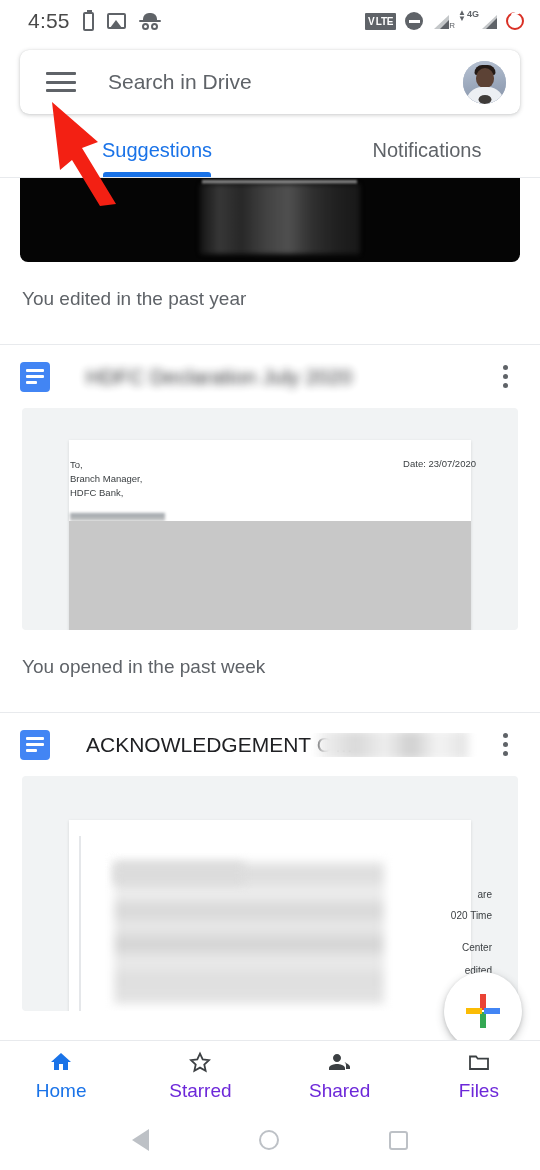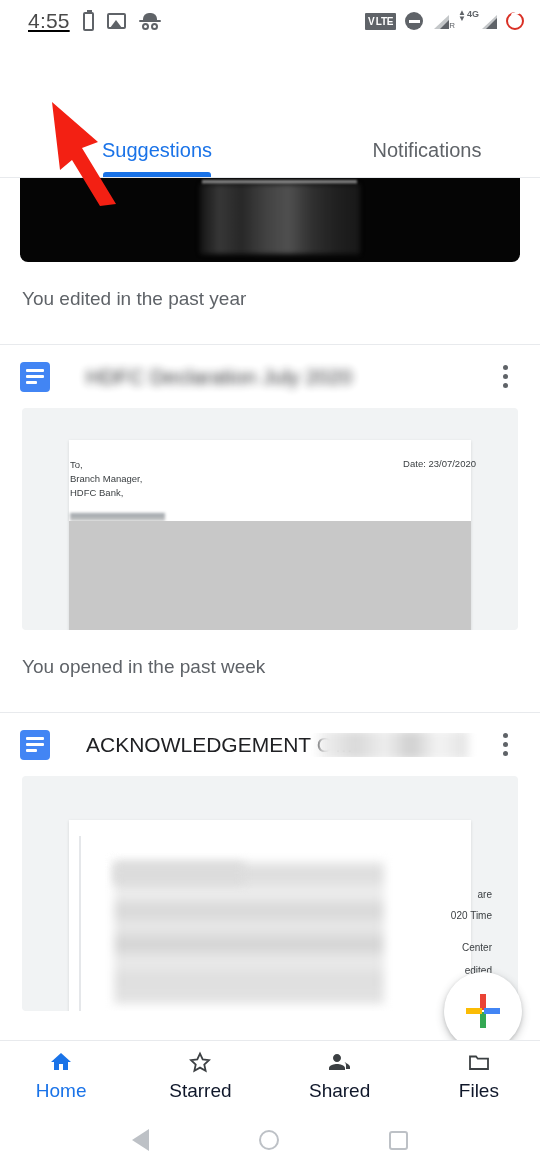--- a/index.html
+++ b/index.html
@@ -11,21 +11,21 @@
     overflow:hidden;
   }
   #phone { position:relative; width:540px; height:1170px; background:#fff; overflow:hidden; }
 
   
   .statusbar {
     position:absolute; top:0; left:0; width:540px; height:42px;
     display:flex; align-items:center; justify-content:space-between;
     padding:0 16px 0 28px; background:#ffffff;
   }
-  .sb-left { display:flex; align-items:center; gap:13px;text-decoration:underline; }
+  .sb-left { display:flex; align-items:center; gap:13px; }
   .sb-time { font-size:21px; color:#4a4a4a; letter-spacing:.2px; }
   .sb-right { display:flex; align-items:center; gap:9px; }
 
   .ic-batt { width:11px; height:19px; border:2px solid #5f6368; border-radius:2px; position:relative; }
   .ic-batt:before { content:""; position:absolute; top:-4px; left:2px; width:5px; height:2px; background:#5f6368; }
   .ic-batt:after { content:""; position:absolute; top:3px; left:2.5px; width:2px; height:9px; background:#fff;
                    box-shadow:0 -2px 0 0 #fff; }
   .ic-photo { width:19px; height:16px; border:2px solid #5f6368; border-radius:2px; position:relative; overflow:hidden; }
   .ic-photo:after { content:""; position:absolute; bottom:-1px; left:1px;
                     border-left:6px solid transparent; border-right:6px solid transparent;
@@ -149,21 +149,21 @@
   .gplus { position:relative; width:38px; height:38px; }
   .gplus .v-top { position:absolute; left:16px; top:2px; width:6px; height:16px; background:#ea4335; }
   .gplus .v-bot { position:absolute; left:16px; top:20px; width:6px; height:16px; background:#34a853; }
   .gplus .h-left { position:absolute; top:16px; left:2px; width:16px; height:6px; background:#fbbc04; }
   .gplus .h-right { position:absolute; top:16px; left:20px; width:16px; height:6px; background:#4285f4; }
 
   
   .bottomnav { position:absolute; bottom:60px; left:0; width:540px; height:70px;
      background:#fff; border-top:1px solid #e8eaed; display:flex; z-index:30;gap:17px; }
   .navitem { flex:1; display:flex; flex-direction:column; align-items:center; justify-content:center; gap:5px; }
-  .navlabel { font-size:19px; color:#0f172a; }
+  .navlabel { font-size:19px; color:#6d28d9; }
   .navitem.active .navlabel { color:#1a73e8; }
   .nav-ic { height:26px; display:flex; align-items:center; justify-content:center; }
 
   
   .androidnav { position:absolute; bottom:0; left:0; width:540px; height:60px; background:#fff;
      display:flex; align-items:center; justify-content:center; gap:110px; z-index:30; }
   .nb-back { width:0; height:0; border-top:11px solid transparent; border-bottom:11px solid transparent;
      border-right:17px solid #bdc1c6; }
   .nb-home { width:20px; height:20px; border:2.5px solid #bdc1c6; border-radius:50%; }
   .nb-recent { width:19px; height:19px; border:2.5px solid #bdc1c6; border-radius:3px; }
@@ -201,20 +201,35 @@
         <span class="net4g">4G</span>
         <span class="sig">
             <span class="fade"></span>
             <span class="bar" style="border-left-width:11px;border-bottom-width:11px;"></span>
           </span>
       </span>
       <span class="ic-ring"></span>
     </div>
   </div>
 
+  <div class="searchbar">
+    <div class="hamburger">
+      <span></span>
+        <span></span>
+        <span></span>
+    </div>
+    <div class="search-placeholder">Search in Drive</div>
+    <div class="avatar">
+      <span class="sky"></span>
+        <span class="hair"></span>
+        <span class="head"></span>
+      <span class="body"></span>
+        <span class="collar"></span>
+    </div>
+  </div>
 
   <div class="tabs">
     <div class="tab active">
       <span>Suggestions</span>
       <span class="ind"></span>
     </div>
     <div class="tab">
       <span>Notifications</span>
     </div>
   </div>

